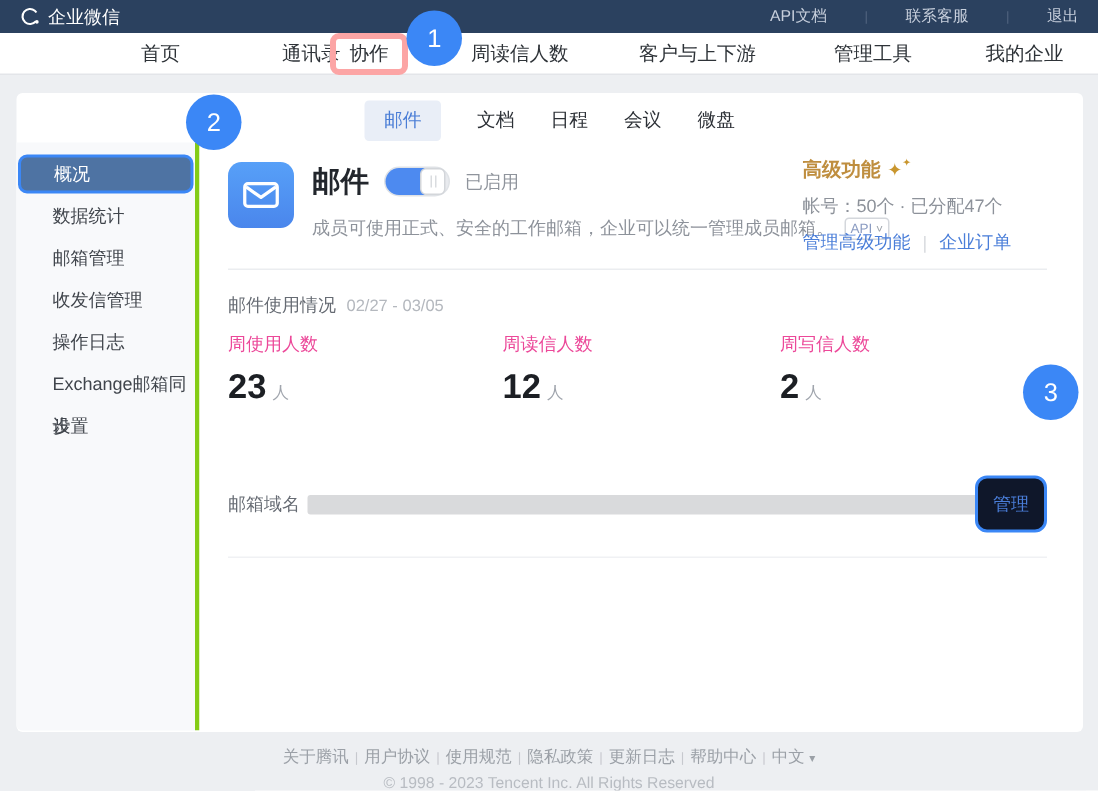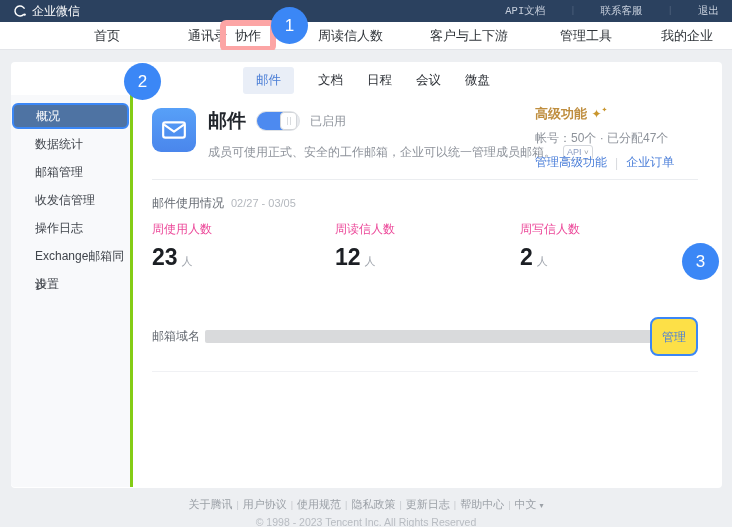--- a/index.html
+++ b/index.html
@@ -3,31 +3,31 @@
 <meta charset="utf-8">
 <style>
   * { margin:0; padding:0; box-sizing:border-box; }
   html,body { width:732px; height:527px; }
   body { font-family:"Liberation Sans","DejaVu Sans",sans-serif; background:#edeff2; position:relative; overflow:hidden; }
 
   
   .topbar { position:absolute; top:0; left:0; width:732px; height:22px; background:#2b415f;
             display:flex; align-items:center; justify-content:space-between; padding:0 13px; }
   .brand { display:flex; align-items:center; gap:5px; color:#fff; font-size:12px; }
-  .topbar-links { display:flex; align-items:center; gap:25px; font-size:10.5px; color:#c7cfdc;font-family:Liberation Mono, monospace; }
+  .topbar-links { display:flex; align-items:center; gap:25px; font-size:10.5px; color:#c7cfdc; }
   .topbar-links .sep { color:#51647f; font-size:9px; }
   .topbar-links span[data-interactable="true"] { cursor:pointer; }
 
   
   .navbar { position:absolute; top:22px; left:0; width:732px; height:28px; background:#fff;
             border-bottom:1px solid #e3e5e9; display:flex; align-items:center; font-size:13px; color:#2e3338; }
   .nav-item { white-space:nowrap; cursor:pointer; }
   .nav-item:nth-of-type(1){ margin-left:94px; }
   .nav-item:nth-of-type(2){ margin-left:68px; }
-  .anno-navbox { margin-left:-7px; border:6px solid #fca5a5; border-radius:6px; padding:1px 9px; }
+  .anno-navbox { margin-left:-7px; border:4px solid #fca5a5; border-radius:6px; padding:1px 9px; }
   .nav-item:nth-of-type(4){ margin-left:42px; }
   .nav-item:nth-of-type(5){ margin-left:47px; }
   .nav-item:nth-of-type(6){ margin-left:52px; }
   .nav-item:nth-of-type(7){ margin-left:49px; }
 
   
   .page { position:absolute; top:50px; left:0; width:724px; height:477px; background:#edeff2; }
   .panel { position:absolute; top:12px; left:11px; width:711px; height:426px; background:#fff; border-radius:4px; }
 
   .tabbar { height:33px; display:flex; align-items:center; justify-content:center; gap:24px;
@@ -85,21 +85,21 @@
   .stat:nth-of-type(3){ left:368px; }
   .stat-label { font-size:12px; color:#ec4899; }
   .stat-value-row { margin-top:6px; display:flex; align-items:baseline; gap:4px; }
   .stat-value { font-size:23px; font-weight:bold; color:#1c1f24; }
   .stat-unit { font-size:11px; color:#a0a5ad; }
 
   
   .domain-row { margin-top:40px; display:flex; align-items:center; position:relative; height:38px; }
   .domain-label { font-size:12px; color:#666b73; flex:0 0 53px; }
   .redact-bar { flex:1; height:13px; background:#d9dadc; border-radius:2px; margin-right:-12px; }
-  .anno-managebox { border:2px solid #3b87f6; border-radius:8px; padding:8px 10px; background:#fde047;
+  .anno-managebox { border:2px solid #3b87f6; border-radius:8px; padding:8px 10px; background:#0f172a;
                     position:relative; z-index:2; margin-left:-8px; }
   .manage-link { font-size:12px; color:#4a7ed9; cursor:pointer; white-space:nowrap; }
   .hr { border-bottom:1px solid #f0f1f4; margin-top:16px; }
 
   
   .footer { position:absolute; top:447px; left:0; width:732px; text-align:center; }
   .footer-links { font-size:11px; color:#9ba0a7; display:flex; justify-content:center; gap:4px; align-items:center; }
   .footer-links .sep { color:#c6c9ce; font-size:9px; }
   .footer-links span[data-interactable="true"] { cursor:pointer; }
   .copyright { margin-top:4px; font-size:10.5px; color:#b8bcc2; }

